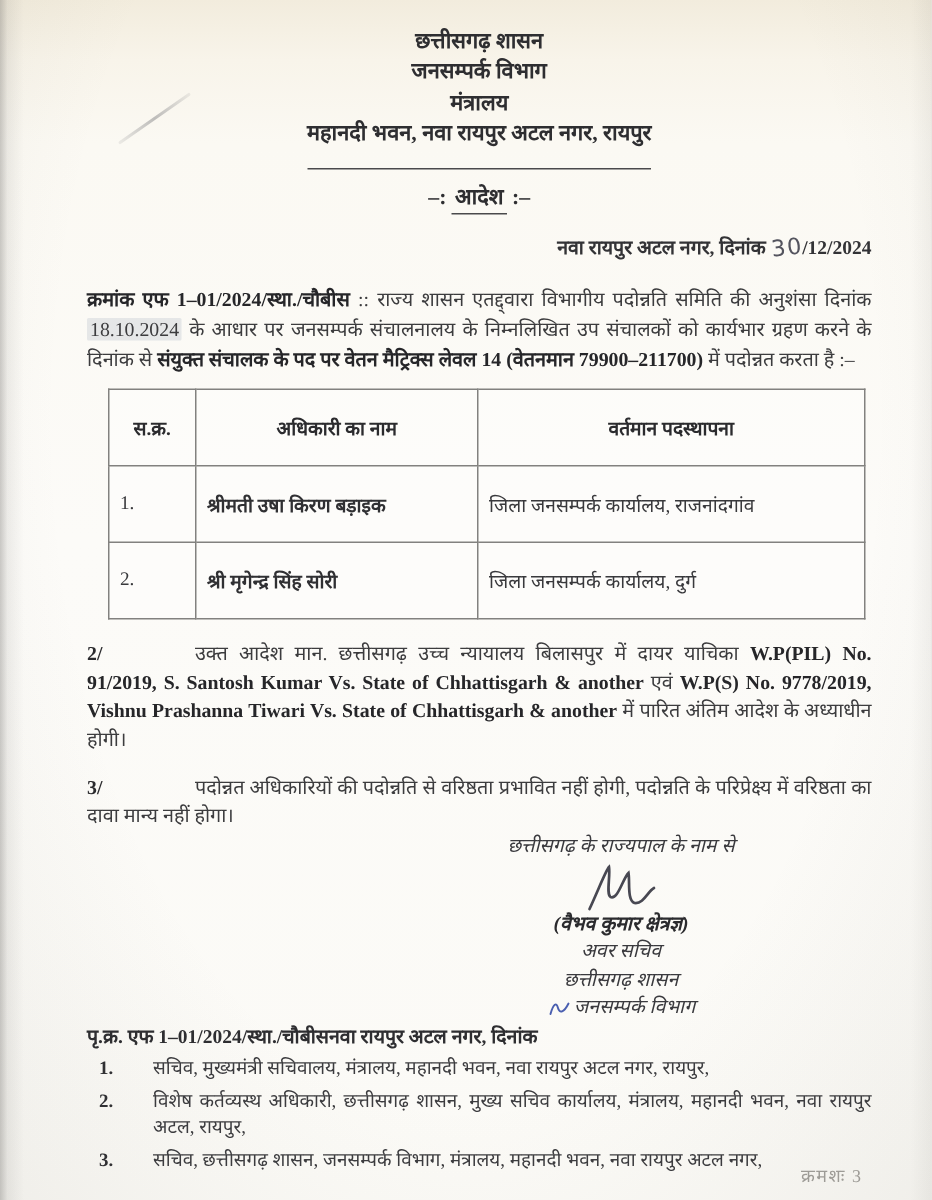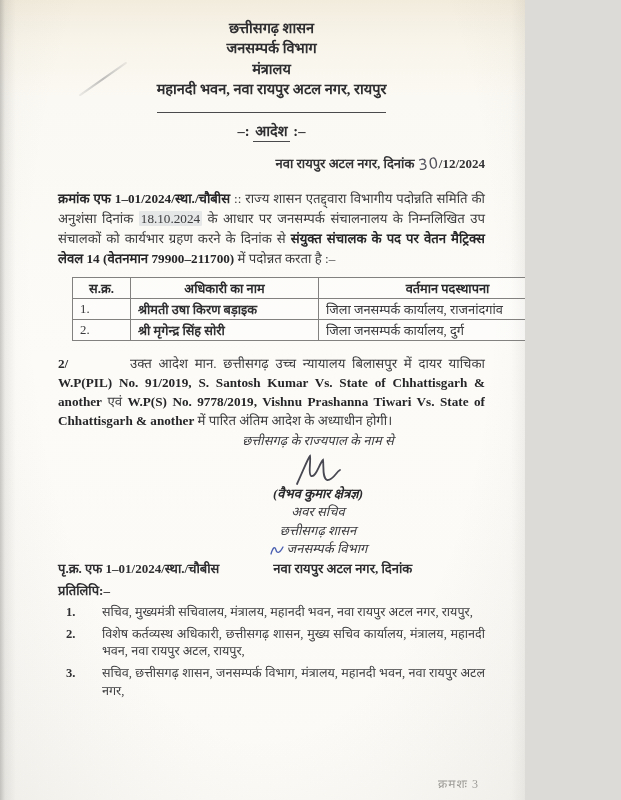--- a/index.html
+++ b/index.html
@@ -3,21 +3,21 @@
 <meta charset="utf-8">
 <style>
   * { box-sizing: border-box; margin: 0; padding: 0; }
   html, body { width: 621px; }
   body {
     font-family: "Liberation Serif", "DejaVu Serif", serif;
     background: #dddbd8;
   }
   .page {
     position: relative;
-    width: 525px;
+    width: 621px;
     height: 800px;
     overflow: hidden;
     color: #3c3c3e;
     background: linear-gradient(180deg, #f2ecdd 0%, #f8f4ea 5%, #fbf9f3 12%, #fcfbf8 45%, #fbfaf6 100%);
   }
   .scan-shade {
     position: absolute; inset: 0; pointer-events: none;
     background:
       linear-gradient(90deg, rgba(110,108,105,0.35) 0px, rgba(110,108,105,0.10) 5px, rgba(0,0,0,0) 16px),
       linear-gradient(270deg, rgba(120,118,112,0.08) 0px, rgba(0,0,0,0) 14px),
@@ -50,41 +50,41 @@
   .hl { background: rgba(168,178,195,0.26); padding: 0 2px; border-radius: 1px; }
 
   .npara { margin-top: 13px; font-size: 13.2px; line-height: 1.44; text-align: justify; }
   .pnum { display: inline-block; width: 72px; font-weight: 700; color: #2b2b2e; }
 
   
   table.officers {
     border-collapse: collapse; margin: 9px 0 0 14px; width: 505px;
     font-size: 12.8px; color: #39393c; background: rgba(255,255,255,0.35);
   }
-  table.officers th, table.officers td { border: 1px solid #82817f; padding: 1px 7px; }
+  table.officers th, table.officers td { border: 1px solid #82817f; padding: 16px 7px; }
   table.officers th { font-weight: 700; text-align: center; color: #2b2b2e; }
   table.officers td { text-align: left; }
   .col-sno { width: 58px; }
   .col-name { width: 188px; }
   td.cell-name { font-weight: 600; color: #303033; }
 
   
   .sig-block {
     width: 330px; margin: 2px 2px 0 auto; text-align: center;
     font-size: 13px; line-height: 1.42; color: #3a3a3e; font-style: italic;
   }
   .sig-scribble { display: block; margin: 2px auto -2px auto; }
   .sig-name { font-weight: 700; color: #2b2b2e; }
   .sig-dept-row { white-space: nowrap; }
   .ink-squiggle { vertical-align: middle; margin-right: 2px; }
 
   
   .endorse { margin-top: 1px; font-size: 12.6px; line-height: 1.4; }
   .endorse-ref { display: flex; font-weight: 700; color: #2e2e31; font-size: 13px; }
-  .endorse-ref .ref-no { margin-right: 54px; }
+  .endorse-ref .ref-no { }
   .copy-label { margin-top: 4px; font-weight: 700; color: #2e2e31; font-size: 13px; }
   .copy-item { display: flex; margin-top: 4px; }
   .copy-num { width: 44px; flex: 0 0 44px; padding-left: 8px; font-weight: 700; color: #303033; }
   .copy-text { flex: 1; text-align: justify; color: #3c3c3f; }
 
   .continuation {
     position: absolute; right: 46px; bottom: 8px;
     font-size: 12px; color: #9d9b96; letter-spacing: 1px;
   }
 </style>
@@ -150,20 +150,23 @@
     </table>
 
     <div class="npara">
       <span class="pnum">2/</span><span>उक्त आदेश मान. छत्तीसगढ़ उच्च न्यायालय बिलासपुर में दायर याचिका</span>
       <span class="b">W.P(PIL) No. 91/2019, S. Santosh Kumar Vs. State of Chhattisgarh &amp; another</span>
       <span>एवं</span>
       <span class="b">W.P(S) No. 9778/2019, Vishnu Prashanna Tiwari Vs. State of Chhattisgarh &amp; another</span>
       <span>में पारित अंतिम आदेश के अध्याधीन होगी।</span>
     </div>
 
+    <div class="npara">
+      <span class="pnum">3/</span><span>पदोन्नत अधिकारियों की पदोन्नति से वरिष्ठता प्रभावित नहीं होगी, पदोन्नति के परिप्रेक्ष्य में वरिष्ठता का दावा मान्य नहीं होगा।</span>
+    </div>
 
 
     <div class="sig-block">
       <div>छत्तीसगढ़ के राज्यपाल के नाम से</div>
       <svg class="sig-scribble" width="72" height="34" viewBox="0 0 72 34">
         <path d="M15 31 C21 18, 26 5, 28 3 C29 9, 26 21, 29 23 C34 25, 37 11, 41 7 C42 13, 40 25, 45 27 C51 28, 54 19, 58 17" stroke="#484852" stroke-width="1.8" fill="none" stroke-linecap="round"></path>
       </svg>
       <div class="sig-name">(वैभव कुमार क्षेत्रज्ञ)</div>
       <div>अवर सचिव</div>
       <div>छत्तीसगढ़ शासन</div>
@@ -172,21 +175,20 @@
           <path d="M2 10 C4 3, 6 2, 7 6 C8 10, 11 9, 14 3" stroke="#4a5fb0" stroke-width="1.3" fill="none" stroke-linecap="round"></path>
         </svg><span>जनसम्पर्क विभाग</span>
       </div>
     </div>
 
     <div class="endorse">
       <div class="endorse-ref">
         <span class="ref-no">पृ.क्र. एफ 1–01/2024/स्था./चौबीस</span>
         <span>नवा रायपुर अटल नगर, दिनांक</span>
       </div>
-      <div class="copy-label">प्रतिलिपि:–</div>
 
       <div class="copy-item">
         <span class="copy-num">1.</span>
         <span class="copy-text">सचिव, मुख्यमंत्री सचिवालय, मंत्रालय, महानदी भवन, नवा रायपुर अटल नगर, रायपुर,</span>
       </div>
       <div class="copy-item">
         <span class="copy-num">2.</span>
         <span class="copy-text">विशेष कर्तव्यस्थ अधिकारी, छत्तीसगढ़ शासन, मुख्य सचिव कार्यालय, मंत्रालय, महानदी भवन, नवा रायपुर अटल, रायपुर,</span>
       </div>
       <div class="copy-item">

